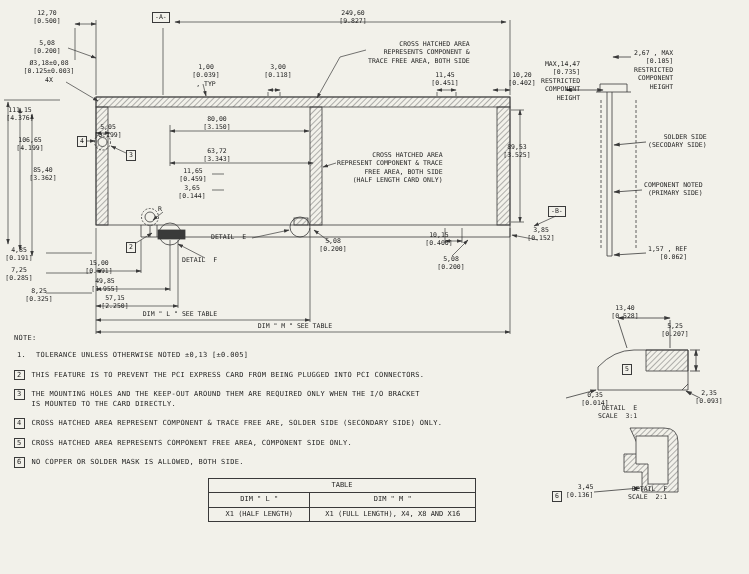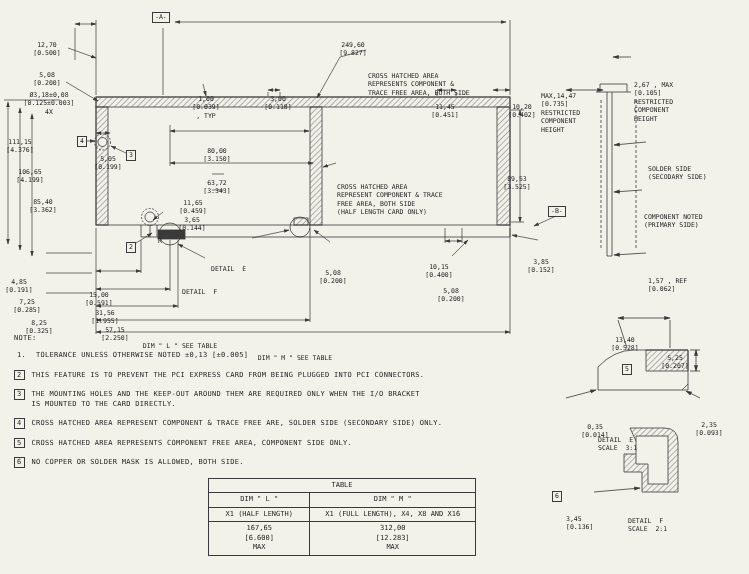--- a/index.html
+++ b/index.html
@@ -1,21 +1,21 @@
 <!DOCTYPE html>
 <html><head>
 <meta charset="utf-8">
 <style>
   html,body{margin:0;padding:0;background:#e8e7e0;}
   #stage{position:relative;width:749px;height:574px;background:#f2f1ea;overflow:hidden;
          font-family:"DejaVu Sans Mono",monospace;color:#1e1e1e;}
   svg{position:absolute;left:0;top:0;}
   .lb{position:absolute;font:6.5px/1.3 "DejaVu Sans Mono",monospace;color:#1e1e1e;
-      white-space:pre-wrap;text-align:center;margin-top:32px;}
-  .ll{text-align:left;}
+      white-space:pre-wrap;text-align:center;}
+  .ll{text-align:right;}
   .bx{position:absolute;font:6.5px/1.1 "DejaVu Sans Mono",monospace;color:#1e1e1e;
       border:1px solid #3a3a3a;padding:1px 2px;background:transparent;}
   .notes{position:absolute;left:14px;top:334px;width:560px;}
   .note-h{font:7px/1.2 "DejaVu Sans Mono",monospace;margin-bottom:8px;letter-spacing:.3px;}
   .note{display:flex;gap:7px;margin-bottom:9px;font:7px/1.45 "DejaVu Sans Mono",monospace;
         letter-spacing:.3px;align-items:flex-start;}
   .note .nb{border:1px solid #3a3a3a;padding:0 2px;flex:none;line-height:1.2;}
   .note .np{flex:none;padding:0 2px;border:1px solid transparent;line-height:1.2;}
   .note .nt{white-space:pre-wrap;}
   table.tbl{position:absolute;left:208px;top:478px;width:268px;border-collapse:collapse;
@@ -210,23 +210,23 @@
 <div class="lb" style="left:312px;top:237px;width:42px">5,08
 [0.200]</div>
 <div class="lb" style="left:418px;top:231px;width:42px">10,15
 [0.400]</div>
 <div class="lb" style="left:522px;top:226px;width:38px">3,85
 [0.152]</div>
 <div class="lb" style="left:0px;top:246px;width:38px">4,85
 [0.191]</div>
 <div class="lb" style="left:78px;top:259px;width:42px">15,00
 [0.591]</div>
-<div class="lb" style="left:8px;top:266px;width:38px">7,25
+<div class="lb" style="left:0;top:266px;width:38px">7,25
 [0.285]</div>
-<div class="lb" style="left:84px;top:277px;width:42px">31,56
+<div class="lb" style="left:84px;top:277px;width:42px">49,85
 [1.955]</div>
 <div class="lb" style="left:20px;top:287px;width:38px">8,25
 [0.325]</div>
 <div class="lb" style="left:94px;top:294px;width:42px">57,15
 [2.250]</div>
 <div class="lb" style="left:430px;top:255px;width:42px">5,08
 [0.200]</div>
 <div class="lb" style="left:118px;top:310px;width:124px">DIM " L " SEE TABLE</div>
 <div class="lb" style="left:228px;top:322px;width:134px">DIM " M " SEE TABLE</div>
 
@@ -300,24 +300,16 @@
     <td colspan="2">TABLE</td>
   </tr>
   <tr>
     <td style="width:38%">DIM " L "</td>
     <td>DIM " M "</td>
   </tr>
   <tr>
     <td>X1 (HALF LENGTH)</td>
     <td>X1 (FULL LENGTH), X4, X8 AND X16</td>
   </tr>
-  <tr>
-    <td>167,65
-[6.600]
-MAX</td>
-    <td>312,00
-[12.283]
-MAX</td>
-  </tr>
   </tbody>
 </table>
 
 </div>
 
 </body></html>

